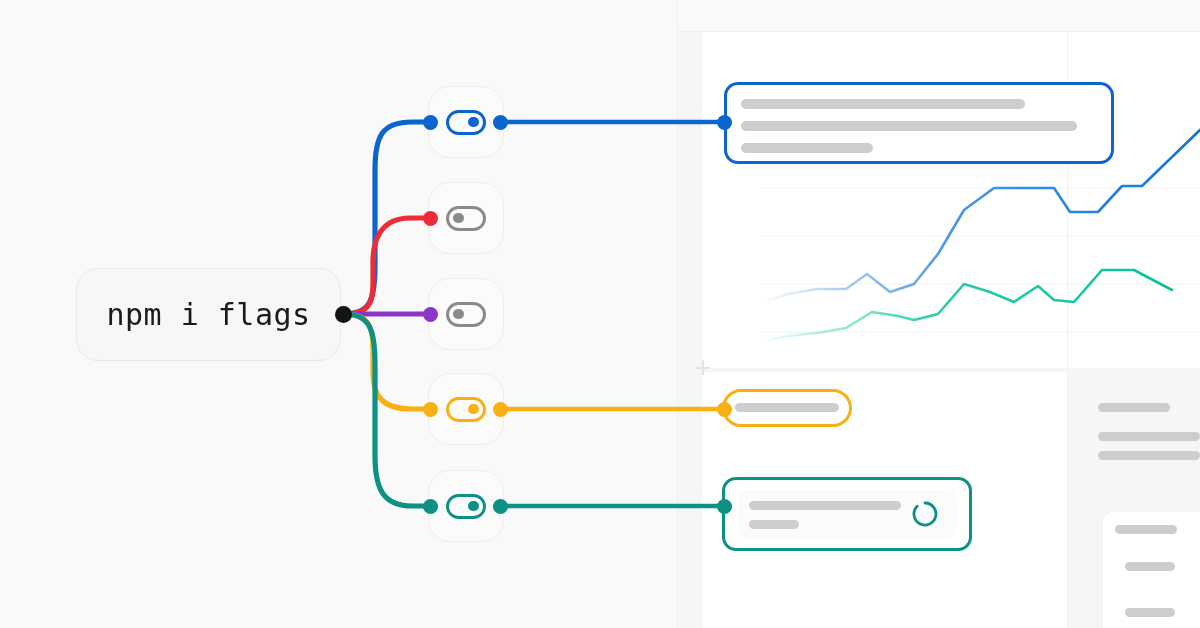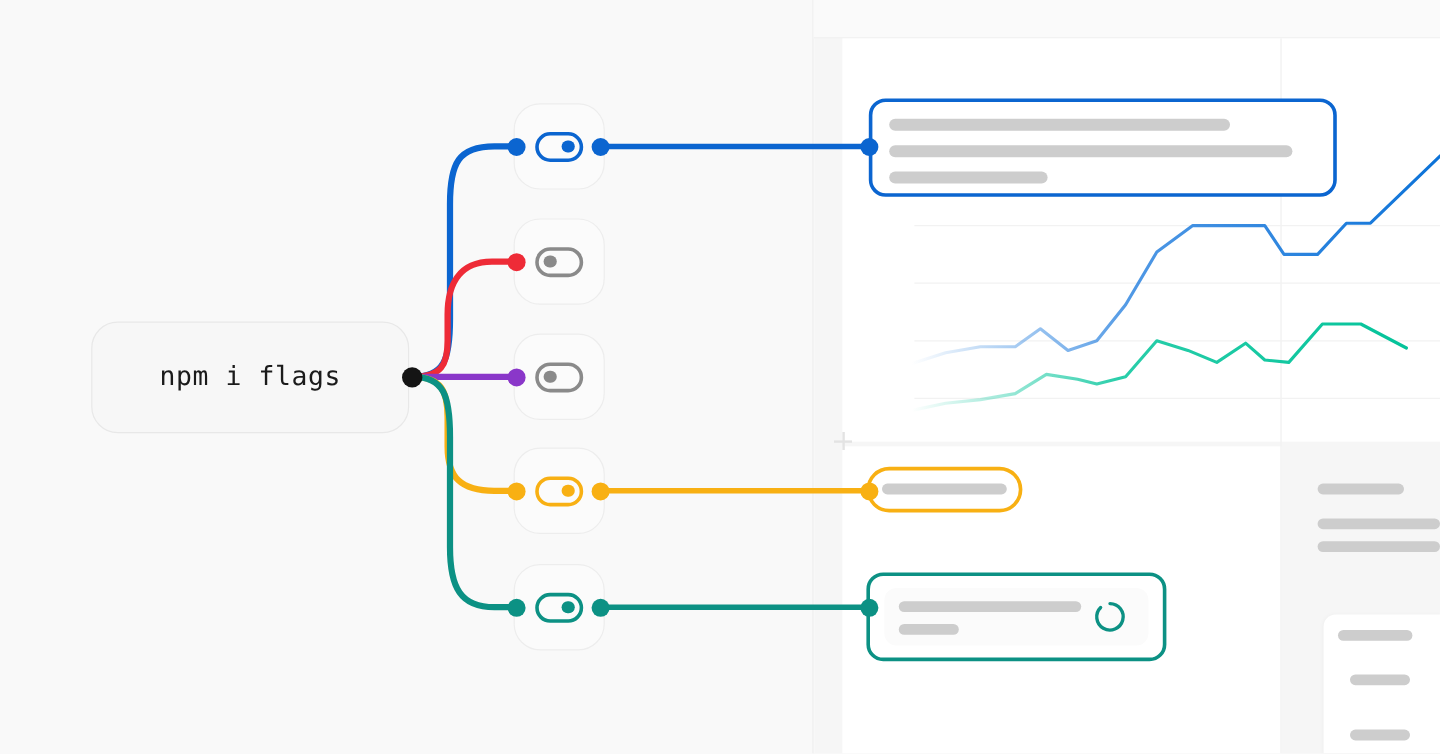--- a/index.html
+++ b/index.html
@@ -61,21 +61,21 @@
   }
 
   
   .cmd-node {
     position:absolute; left:76px; top:268px; width:265px; height:93px;
     background:#f7f7f7; border:1.6px solid #e8e8e8; border-radius:22px;
     display:flex; align-items:center; justify-content:center;
   }
   .cmd-text {
     font-family:"DejaVu Sans Mono","Liberation Mono",monospace;
-    font-size:22px; color:#1b1b1b; letter-spacing:0.5px; white-space:nowrap;
+    font-size:30px; color:#1b1b1b; letter-spacing:0.5px; white-space:nowrap;
   }
   .dot {
     position:absolute; border-radius:50%;
   }
   .dot-root { width:17px; height:17px; background:#141414; left:335px; top:306px; }
 
   
   .tnode {
     position:absolute; width:76px; height:72px;
     background:#fbfbfb; border:1.6px solid #ededed; border-radius:22px;

